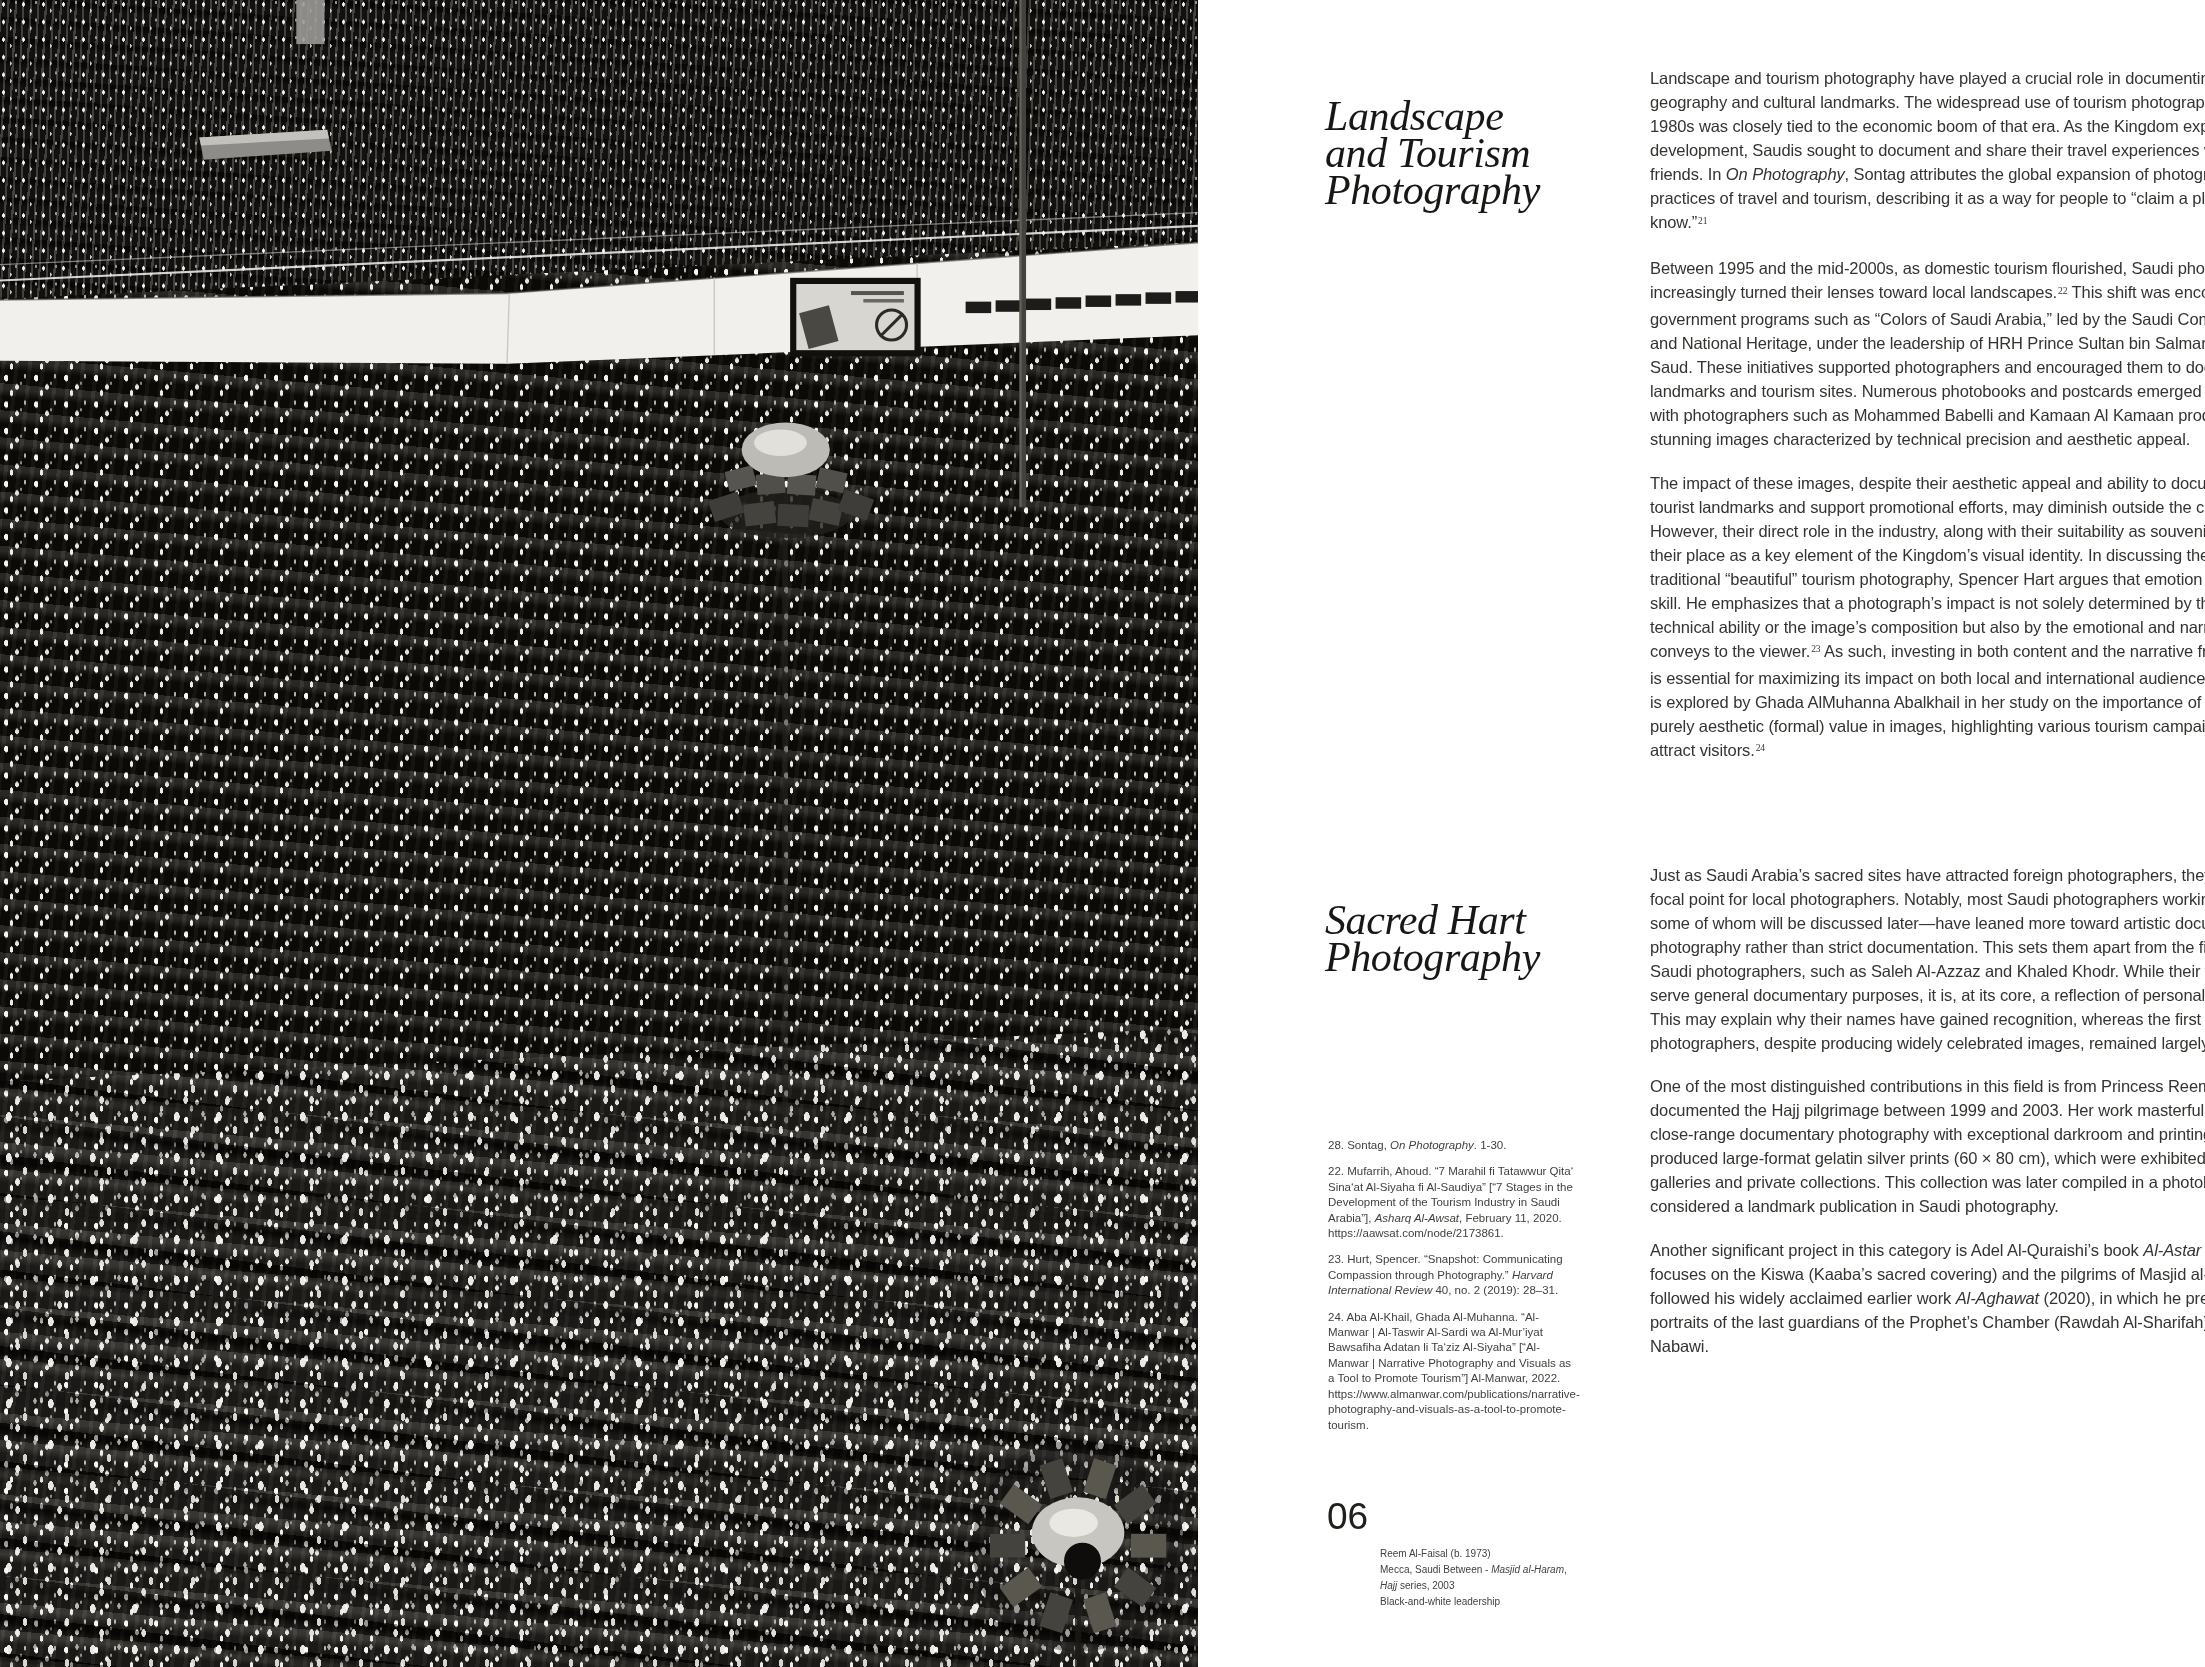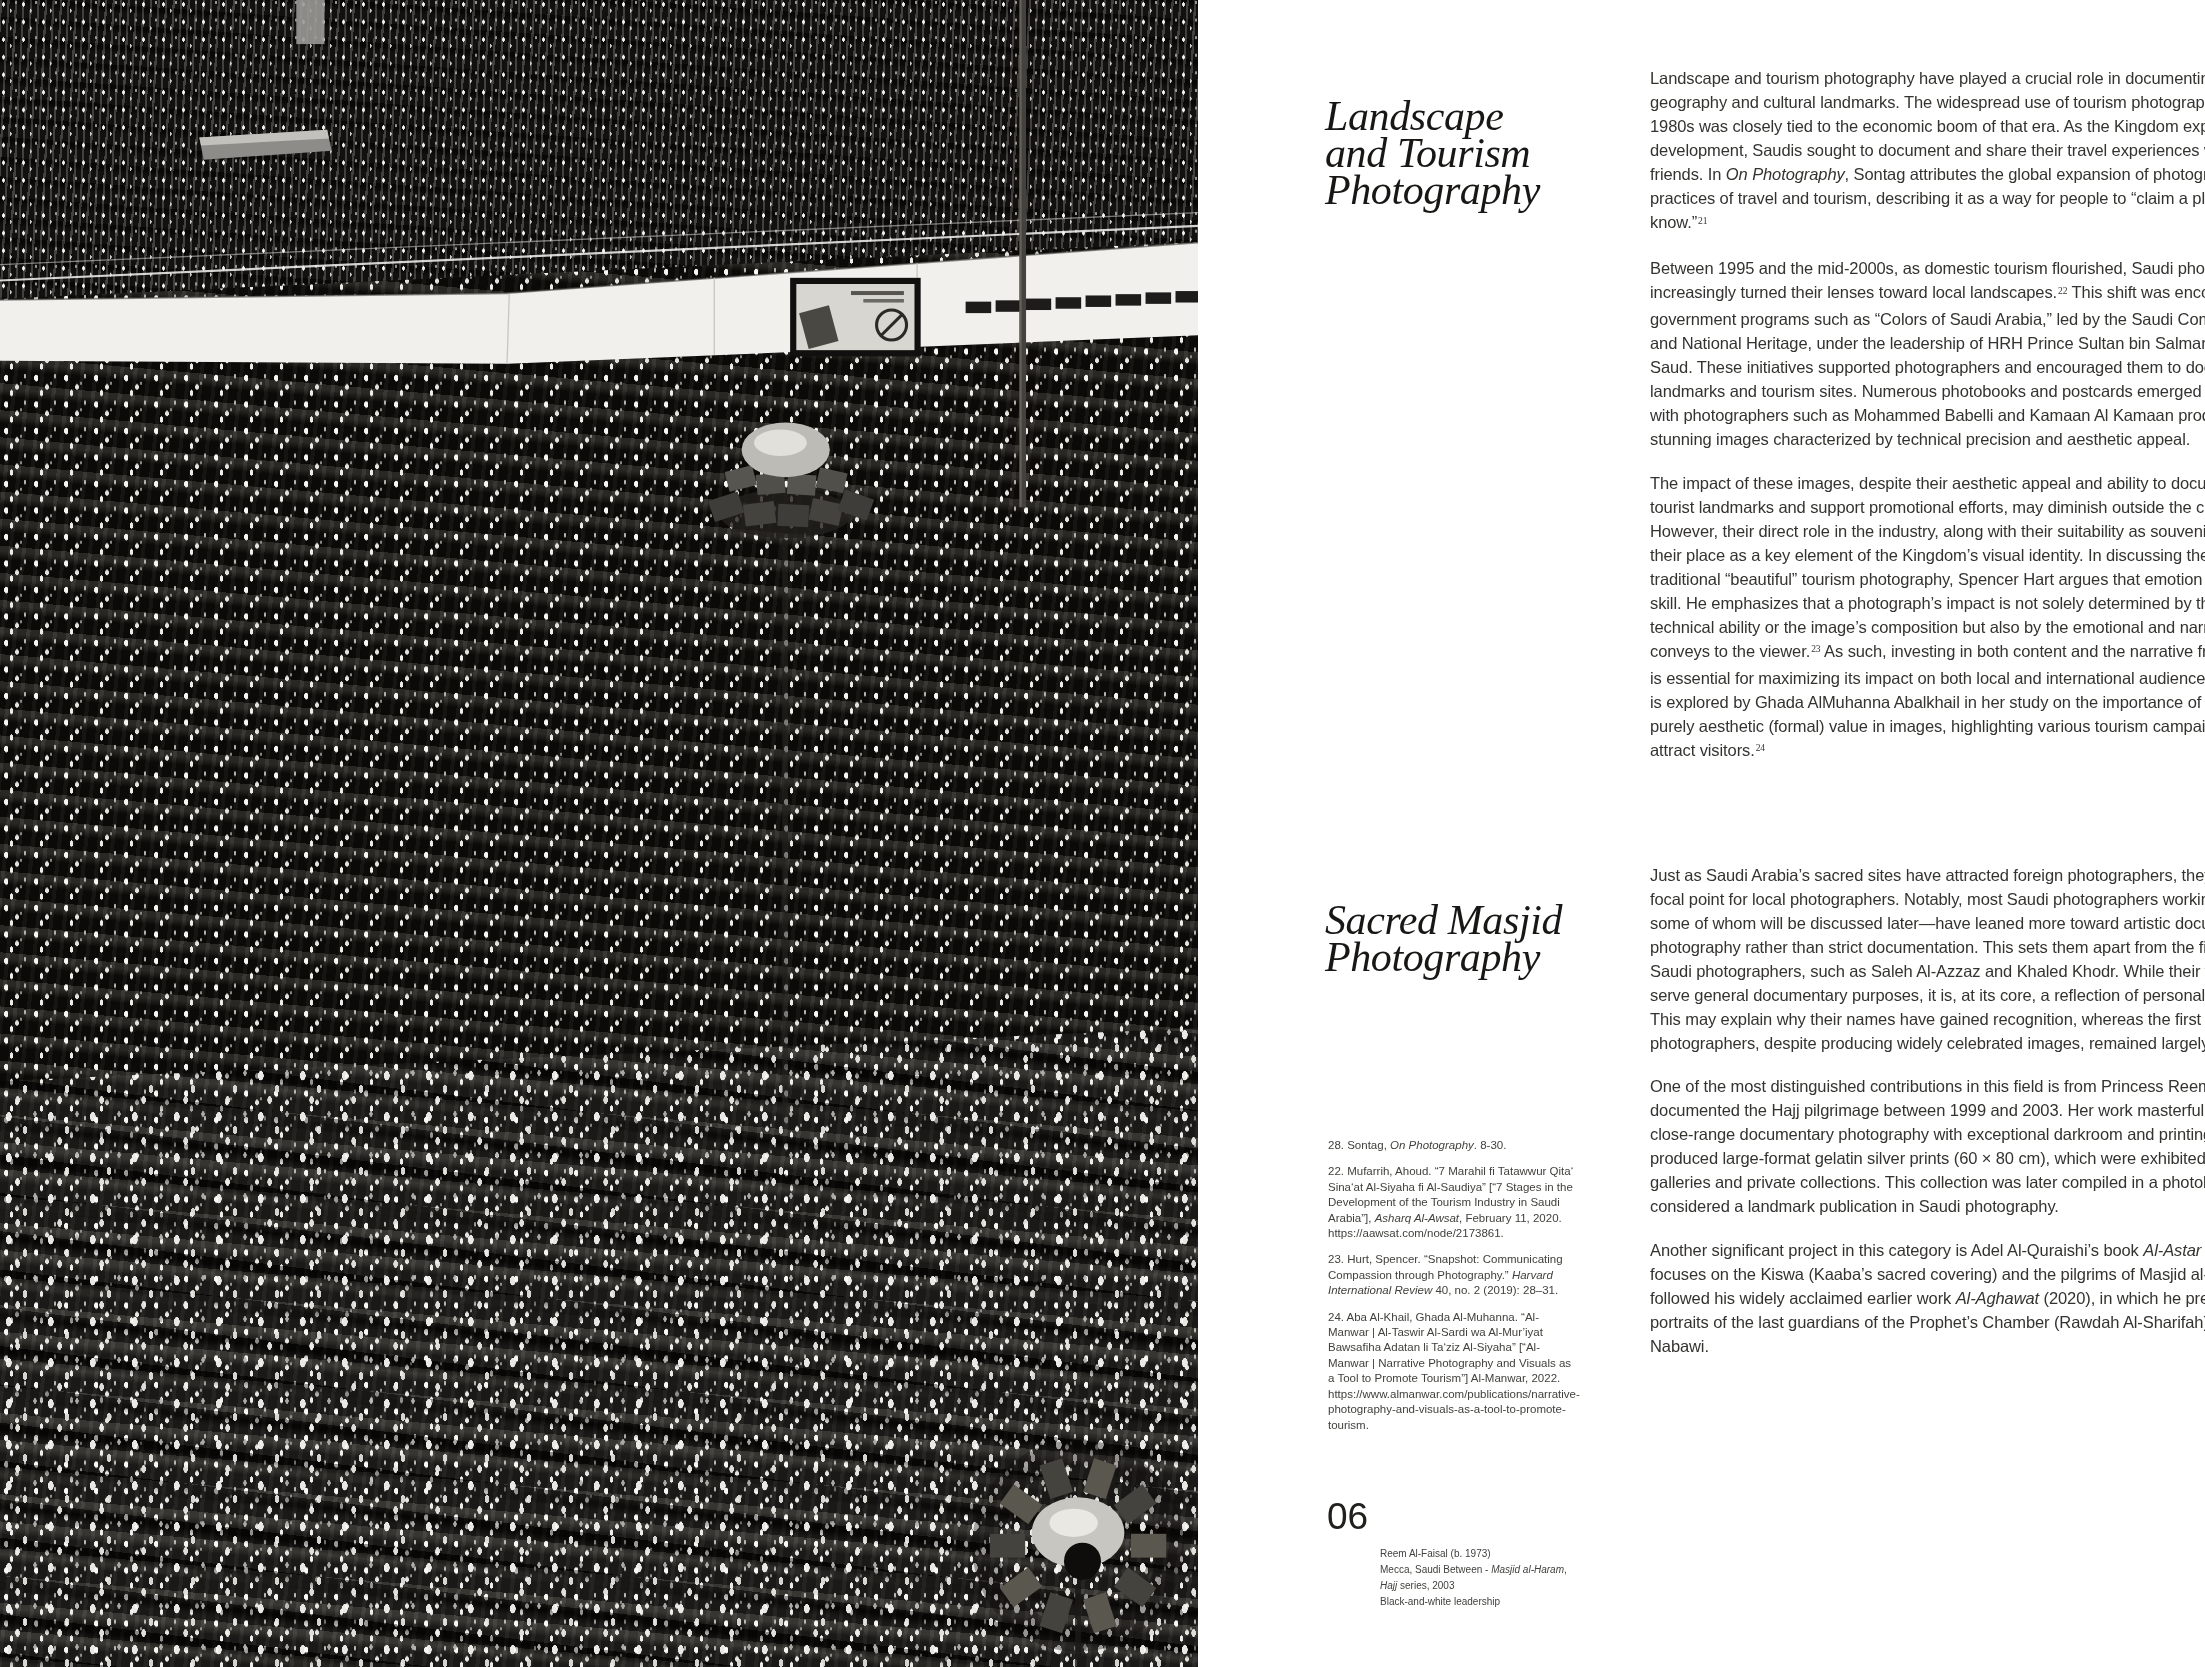--- a/index.html
+++ b/index.html
@@ -166,32 +166,32 @@
         <div class="h-line">Photography</div>
       </h2>
 
     <div class="bodycol sec1">
         <p class="para"><span>Landscape and tourism photography have played a crucial role in documenting Saudi Arabia’s geography and cultural landmarks. The widespread use of tourism photography in the 1970s and 1980s was closely tied to the economic boom of that era. As the Kingdom experienced rapid development, Saudis sought to document and share their travel experiences with family and friends. In </span><span class="i">On Photography</span><span>, Sontag attributes the global expansion of photography to the social practices of travel and tourism, describing it as a way for people to “claim a place they do not know.”</span><span class="sup">21</span></p>
         <p class="para"><span>Between 1995 and the mid-2000s, as domestic tourism flourished, Saudi photographers increasingly turned their lenses toward local landscapes.</span><span class="sup">22</span><span> This shift was encouraged by government programs such as “Colors of Saudi Arabia,” led by the Saudi Commission for Tourism and National Heritage, under the leadership of HRH Prince Sultan bin Salman bin Abdulaziz Al Saud. These initiatives supported photographers and encouraged them to document Saudi landmarks and tourism sites. Numerous photobooks and postcards emerged from this movement, with photographers such as Mohammed Babelli and Kamaan Al Kamaan producing visually stunning images characterized by technical precision and aesthetic appeal.</span></p>
         <p class="para"><span>The impact of these images, despite their aesthetic appeal and ability to document significant tourist landmarks and support promotional efforts, may diminish outside the context of tourism. However, their direct role in the industry, along with their suitability as souvenir content, ensures their place as a key element of the Kingdom’s visual identity. In discussing the challenges of traditional “beautiful” tourism photography, Spencer Hart argues that emotion outweighs technical skill. He emphasizes that a photograph’s impact is not solely determined by the photographer’s technical ability or the image’s composition but also by the emotional and narrative depth it conveys to the viewer.</span><span class="sup">23</span><span> As such, investing in both content and the narrative framing of an image is essential for maximizing its impact on both local and international audiences. This perspective is explored by Ghada AlMuhanna Abalkhail in her study on the importance of narrative value over purely aesthetic (formal) value in images, highlighting various tourism campaigns designed to attract visitors.</span><span class="sup">24</span></p>
       </div>
 
     <h2 class="heading s2">
-        <div class="h-line">Sacred Masjid</div>
+        <div class="h-line">Sacred Hart</div>
         <div class="h-line">Photography</div>
       </h2>
 
     <div class="bodycol sec2">
         <p class="para"><span>Just as Saudi Arabia’s sacred sites have attracted foreign photographers, they have also been a focal point for local photographers. Notably, most Saudi photographers working in this field—some of whom will be discussed later—have leaned more toward artistic documentary photography rather than strict documentation. This sets them apart from the first generation of Saudi photographers, such as Saleh Al-Azzaz and Khaled Khodr. While their work may appear to serve general documentary purposes, it is, at its core, a reflection of personal artistic expression. This may explain why their names have gained recognition, whereas the first generation of Saudi photographers, despite producing widely celebrated images, remained largely unknown by name.</span></p>
         <p class="para"><span>One of the most distinguished contributions in this field is from Princess Reem Al-Faisal, who documented the Hajj pilgrimage between 1999 and 2003. Her work masterfully blends intimate, close-range documentary photography with exceptional darkroom and printing techniques. She produced large-format gelatin silver prints (60 × 80 cm), which were exhibited in international galleries and private collections. This collection was later compiled in a photobook titled </span><span>, now considered a landmark publication in Saudi photography.</span></p>
         <p class="para"><span>Another significant project in this category is Adel Al-Quraishi’s book </span><span class="i">Al-Astar</span><span> (2022), which focuses on the Kiswa (Kaaba’s sacred covering) and the pilgrims of Masjid al-Haram. This followed his widely acclaimed earlier work </span><span class="i">Al-Aghawat</span><span> (2020), in which he presented artistic portraits of the last guardians of the Prophet’s Chamber (Rawdah Al-Sharifah) at Al-Masjid An-Nabawi.</span></p>
       </div>
 
     <div class="footnotes">
-        <div class="footnote"><span>28. Sontag, </span><span class="i">On Photography</span><span>. 8-30.</span></div>
+        <div class="footnote"><span>28. Sontag, </span><span class="i">On Photography</span><span>. 1-30.</span></div>
         <div class="footnote"><span>22. Mufarrih, Ahoud. “7 Marahil fi Tatawwur Qita‘ Sina‘at Al-Siyaha fi Al-Saudiya” [“7 Stages in the Development of the Tourism Industry in Saudi Arabia”], </span><span class="i">Asharq Al-Awsat</span><span>, February 11, 2020. https://aawsat.com/node/2173861.</span></div>
         <div class="footnote"><span>23. Hurt, Spencer. “Snapshot: Communicating Compassion through Photography.” </span><span class="i">Harvard International Review</span><span> 40, no. 2 (2019): 28–31.</span></div>
         <div class="footnote"><span>24. Aba Al-Khail, Ghada Al-Muhanna. “Al-Manwar | Al-Taswir Al-Sardi wa Al-Mur’iyat Bawsafiha Adatan li Ta‘ziz Al-Siyaha” [“Al-Manwar | Narrative Photography and Visuals as a Tool to Promote Tourism”] Al-Manwar, 2022. https://www.almanwar.com/publications/narrative-photography-and-visuals-as-a-tool-to-promote-tourism.</span></div>
       </div>
 
     <div class="fignum">06</div>
 
     <div class="figcap">
         <div class="cap-line"><span>Reem Al-Faisal (b. 1973)</span></div>
         <div class="cap-line"><span>Mecca, Saudi Between - </span><span class="i">Masjid al-Haram</span><span>,</span></div>

